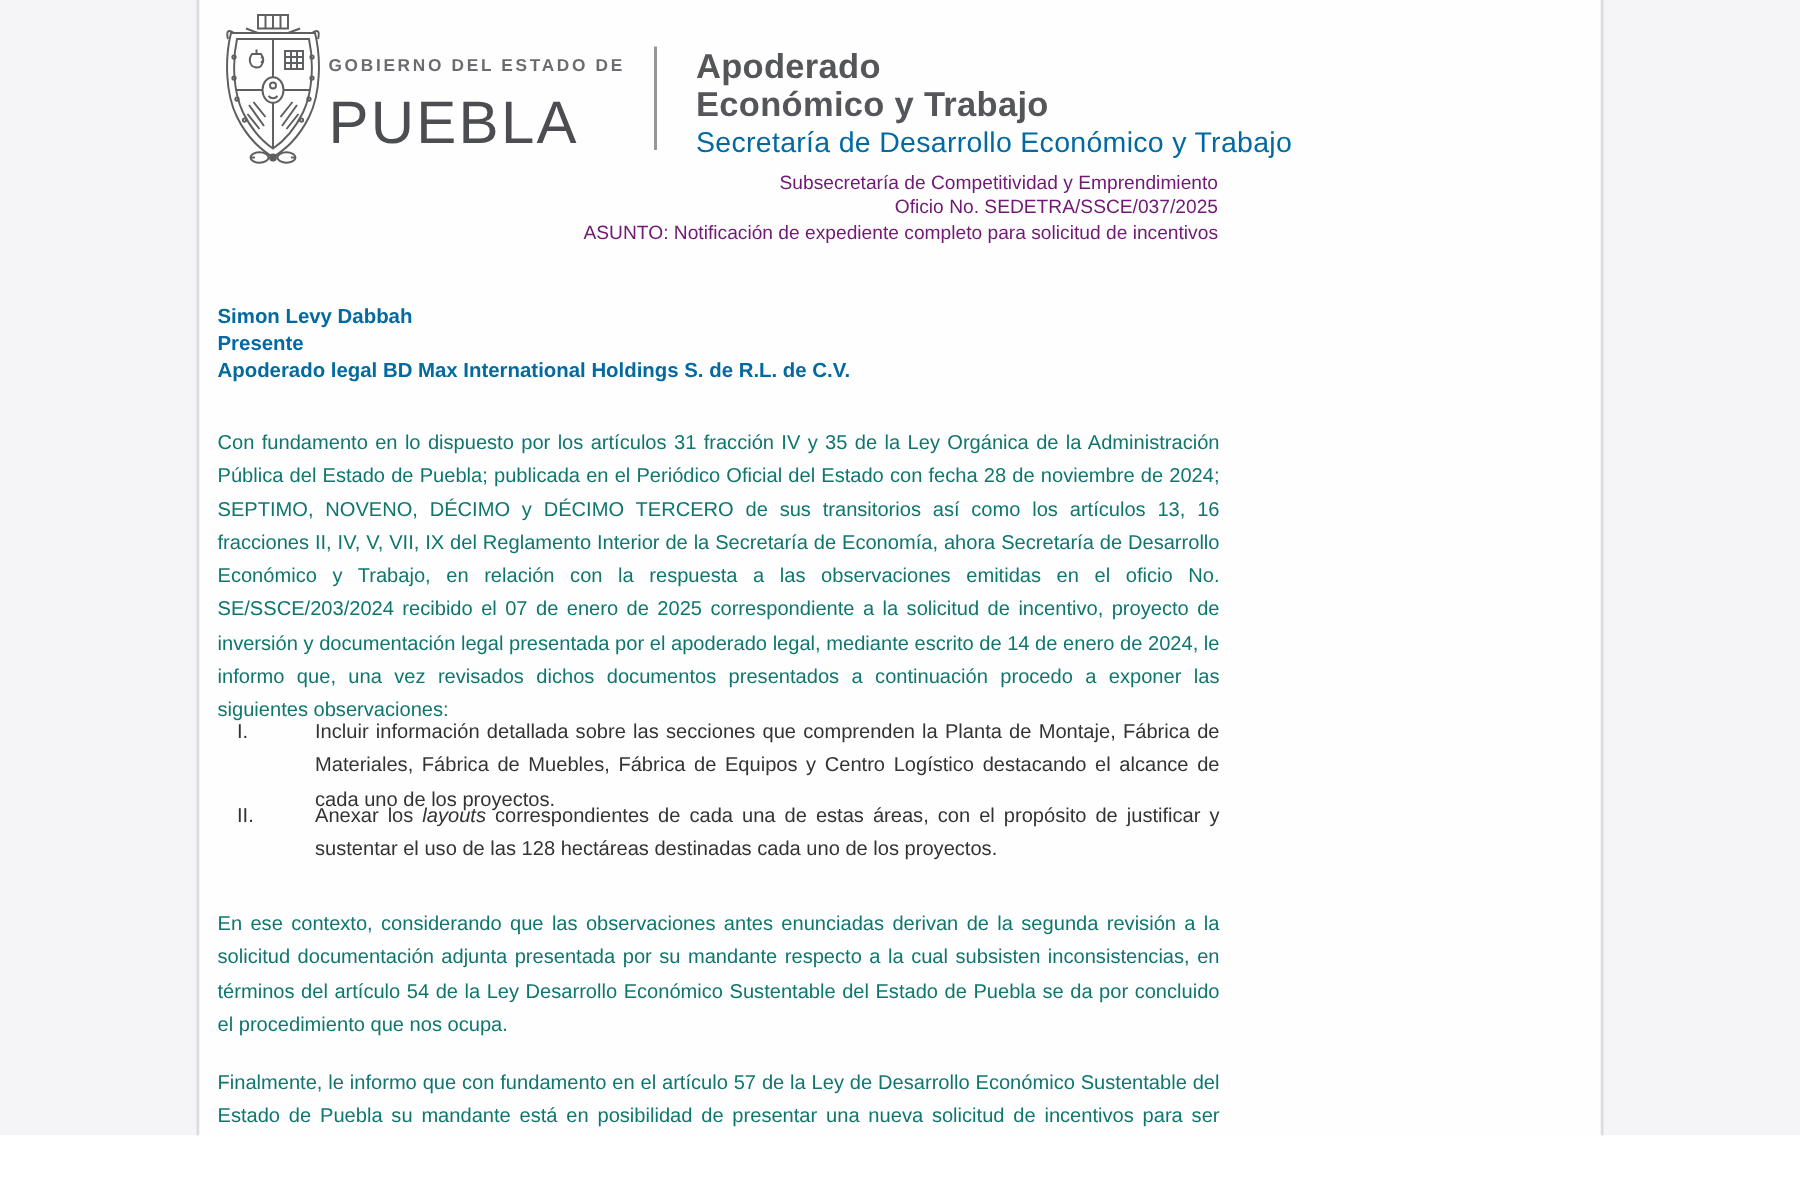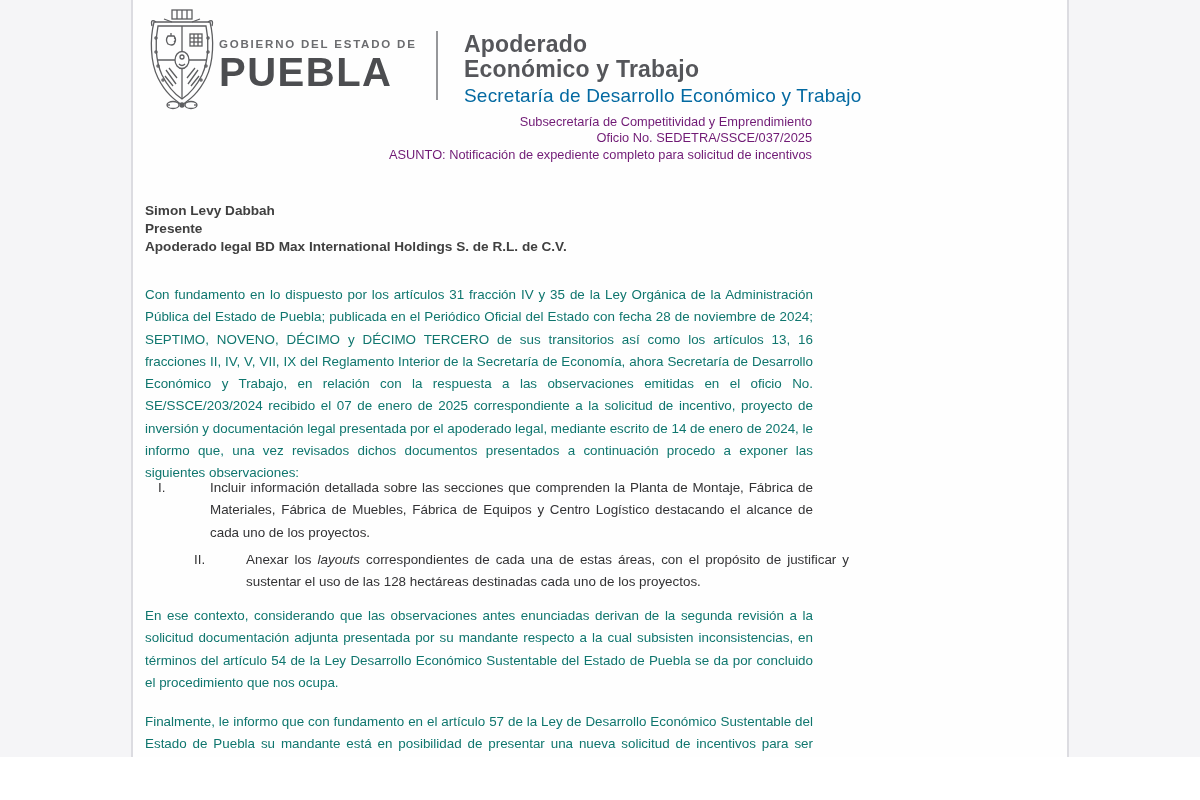--- a/index.html
+++ b/index.html
@@ -48,24 +48,24 @@
   }
   .brand-top {
     font-size: 11.5px;
     font-weight: 700;
     letter-spacing: 1.8px;
     color: #6b6c6f;
     white-space: nowrap;
   }
   .brand-name {
     font-size: 40px;
-    font-weight: 700;
+    font-weight: 400;
     letter-spacing: 1.5px;
     line-height: 1.0;
-    margin-top: 2px;
+    margin-top: 12px;
     color: #4c4d50;
     white-space: nowrap;
   }
   .header-divider {
     position: absolute;
     left: 436px; top: 31px;
     width: 2px; height: 69px;
     background: #96979a;
   }
   .dept {
@@ -98,21 +98,21 @@
     color: #701a75;
   }
 
   
   .addressee {
     position: absolute;
     left: 145px; top: 202px;
     font-size: 13.6px;
     font-weight: 700;
     line-height: 18px;
-    color: #404040;
+    color: #0369a1;
   }
 
   
   .para {
     position: absolute;
     left: 145px;
     width: 668px;
     text-align: justify;
     font-size: 13.4px;
     line-height: 22.3px;
@@ -124,21 +124,21 @@
 
   .list-item {
     position: absolute;
     left: 158px;
     width: 655px;
     font-size: 13.4px;
     line-height: 22.3px;
     color: #333335;
   }
   .li1 { top: 477px; }
-  .li2 { top: 549px; margin-left: 36px; }
+  .li2 { top: 533px; }
   .numeral {
     position: absolute;
     left: 0; top: 0;
     width: 30px;
   }
   .li-text {
     margin-left: 52px;
     text-align: justify;
   }
   .italic { font-style: italic; }

